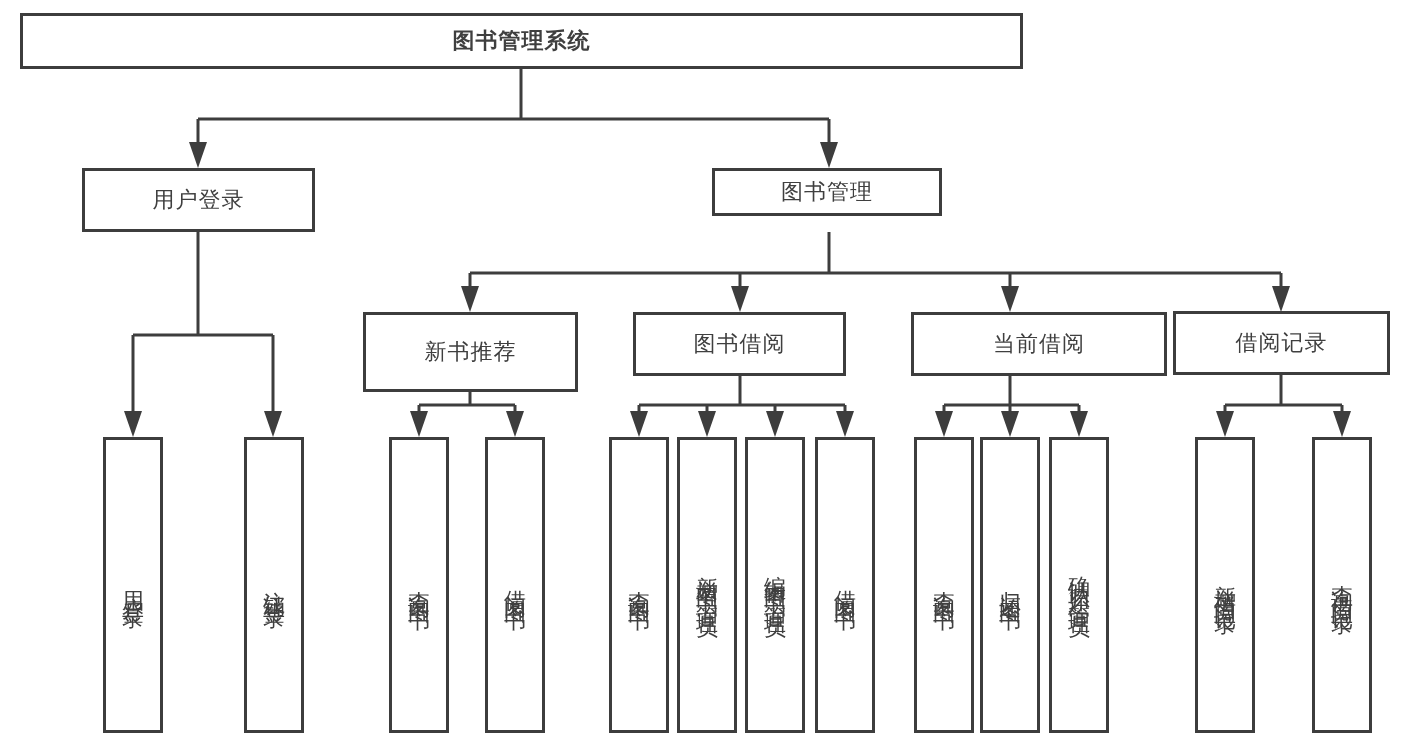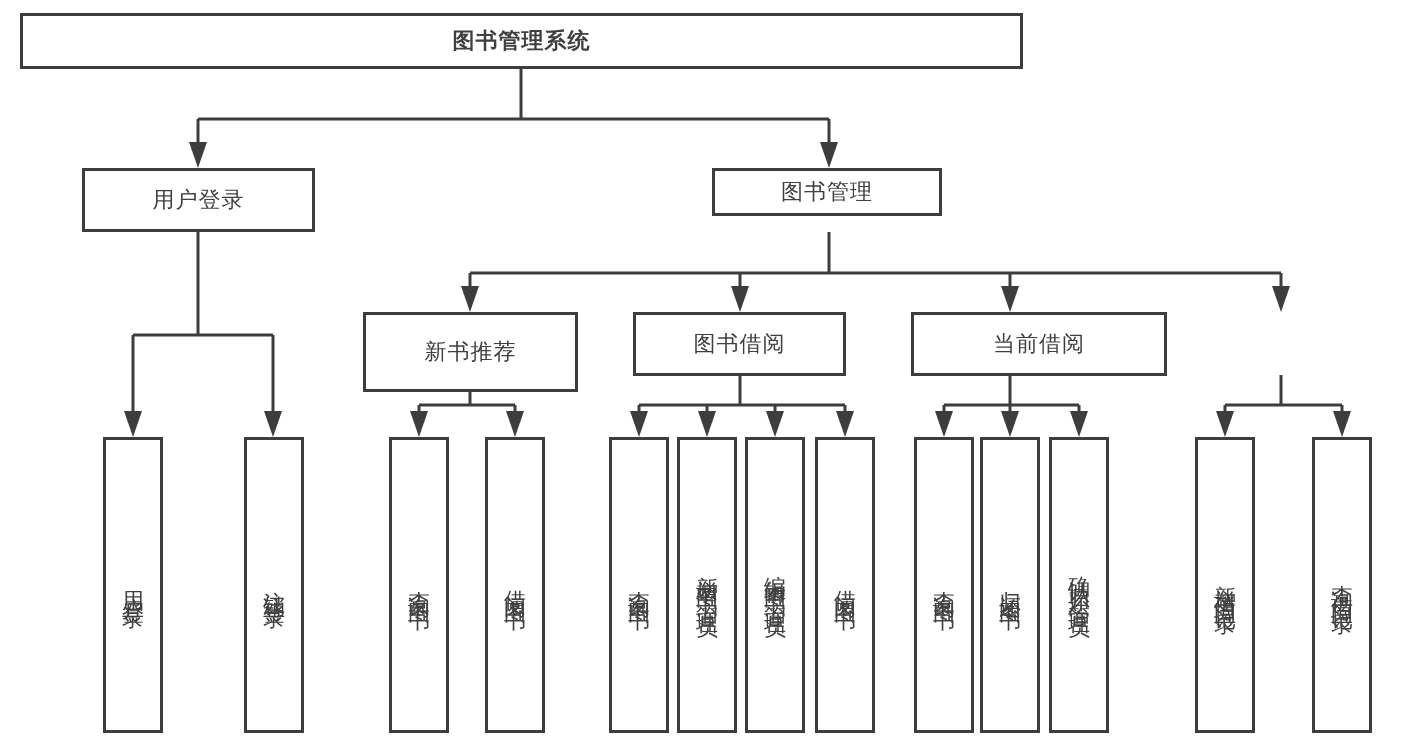--- a/index.html
+++ b/index.html
@@ -152,20 +152,23 @@
 
   <div class="node" style="left:363px; top:312px; width:215px; height:80px;">
     <span class="hlabel">新书推荐</span>
   </div>
   <div class="node" style="left:633px; top:312px; width:213px; height:64px;">
     <span class="hlabel">图书借阅</span>
   </div>
   <div class="node" style="left:903px; top:312px; width:256px; height:64px;margin-left:8px;">
     <span class="hlabel">当前借阅</span>
   </div>
+  <div class="node" style="left:1173px; top:311px; width:217px; height:64px;">
+    <span class="hlabel">借阅记录</span>
+  </div>
 
   <div class="node leaf" style="left:103px;">
     <span class="vtext">用户登录</span>
   </div>
   <div class="node leaf" style="left:244px;">
     <span class="vtext">注销登录</span>
   </div>
 
   <div class="node leaf" style="left:389px;">
     <span class="vtext">查询图书</span>

